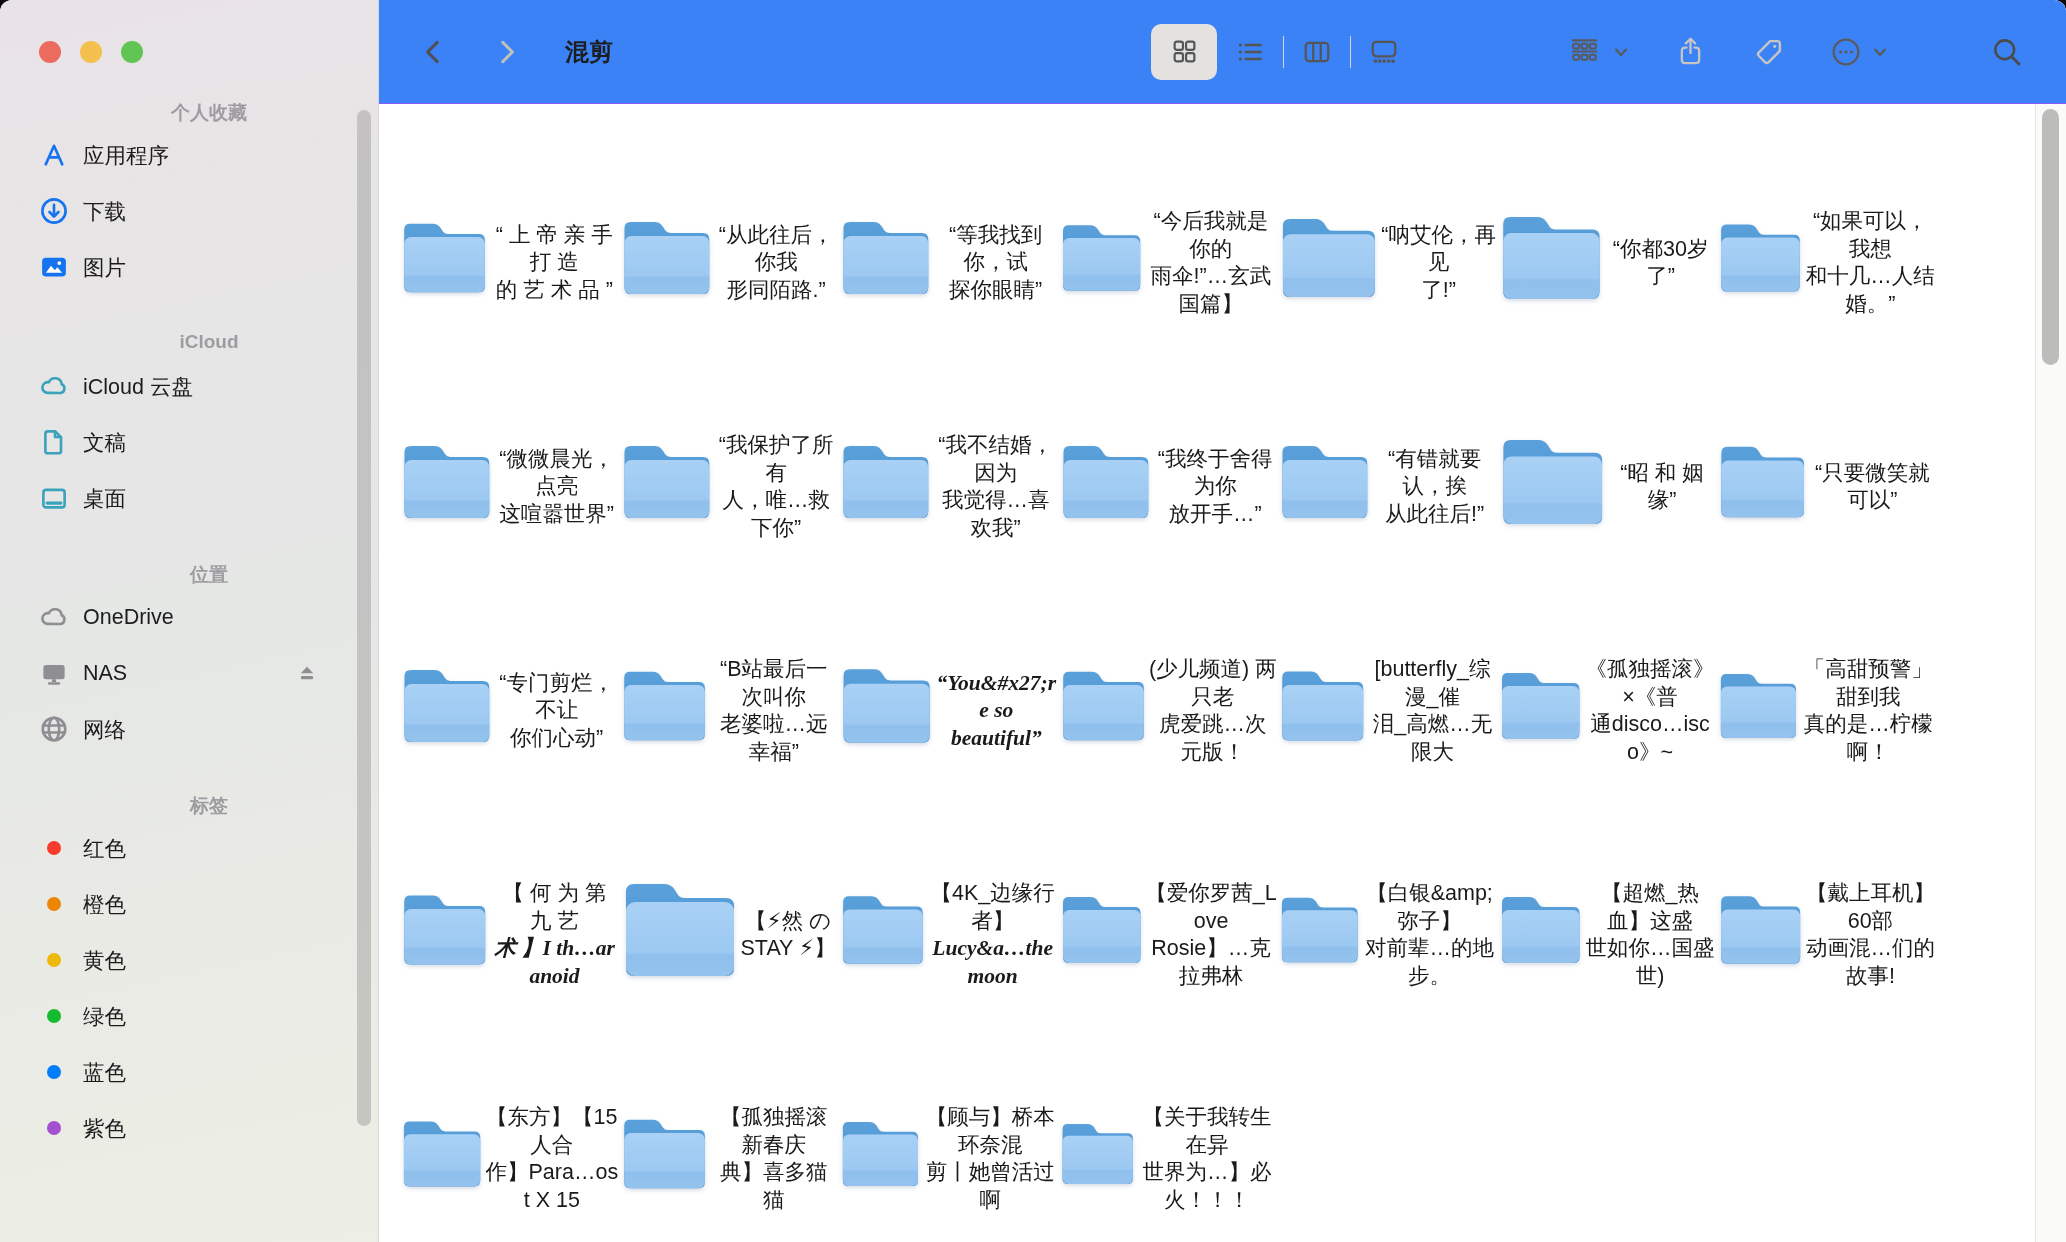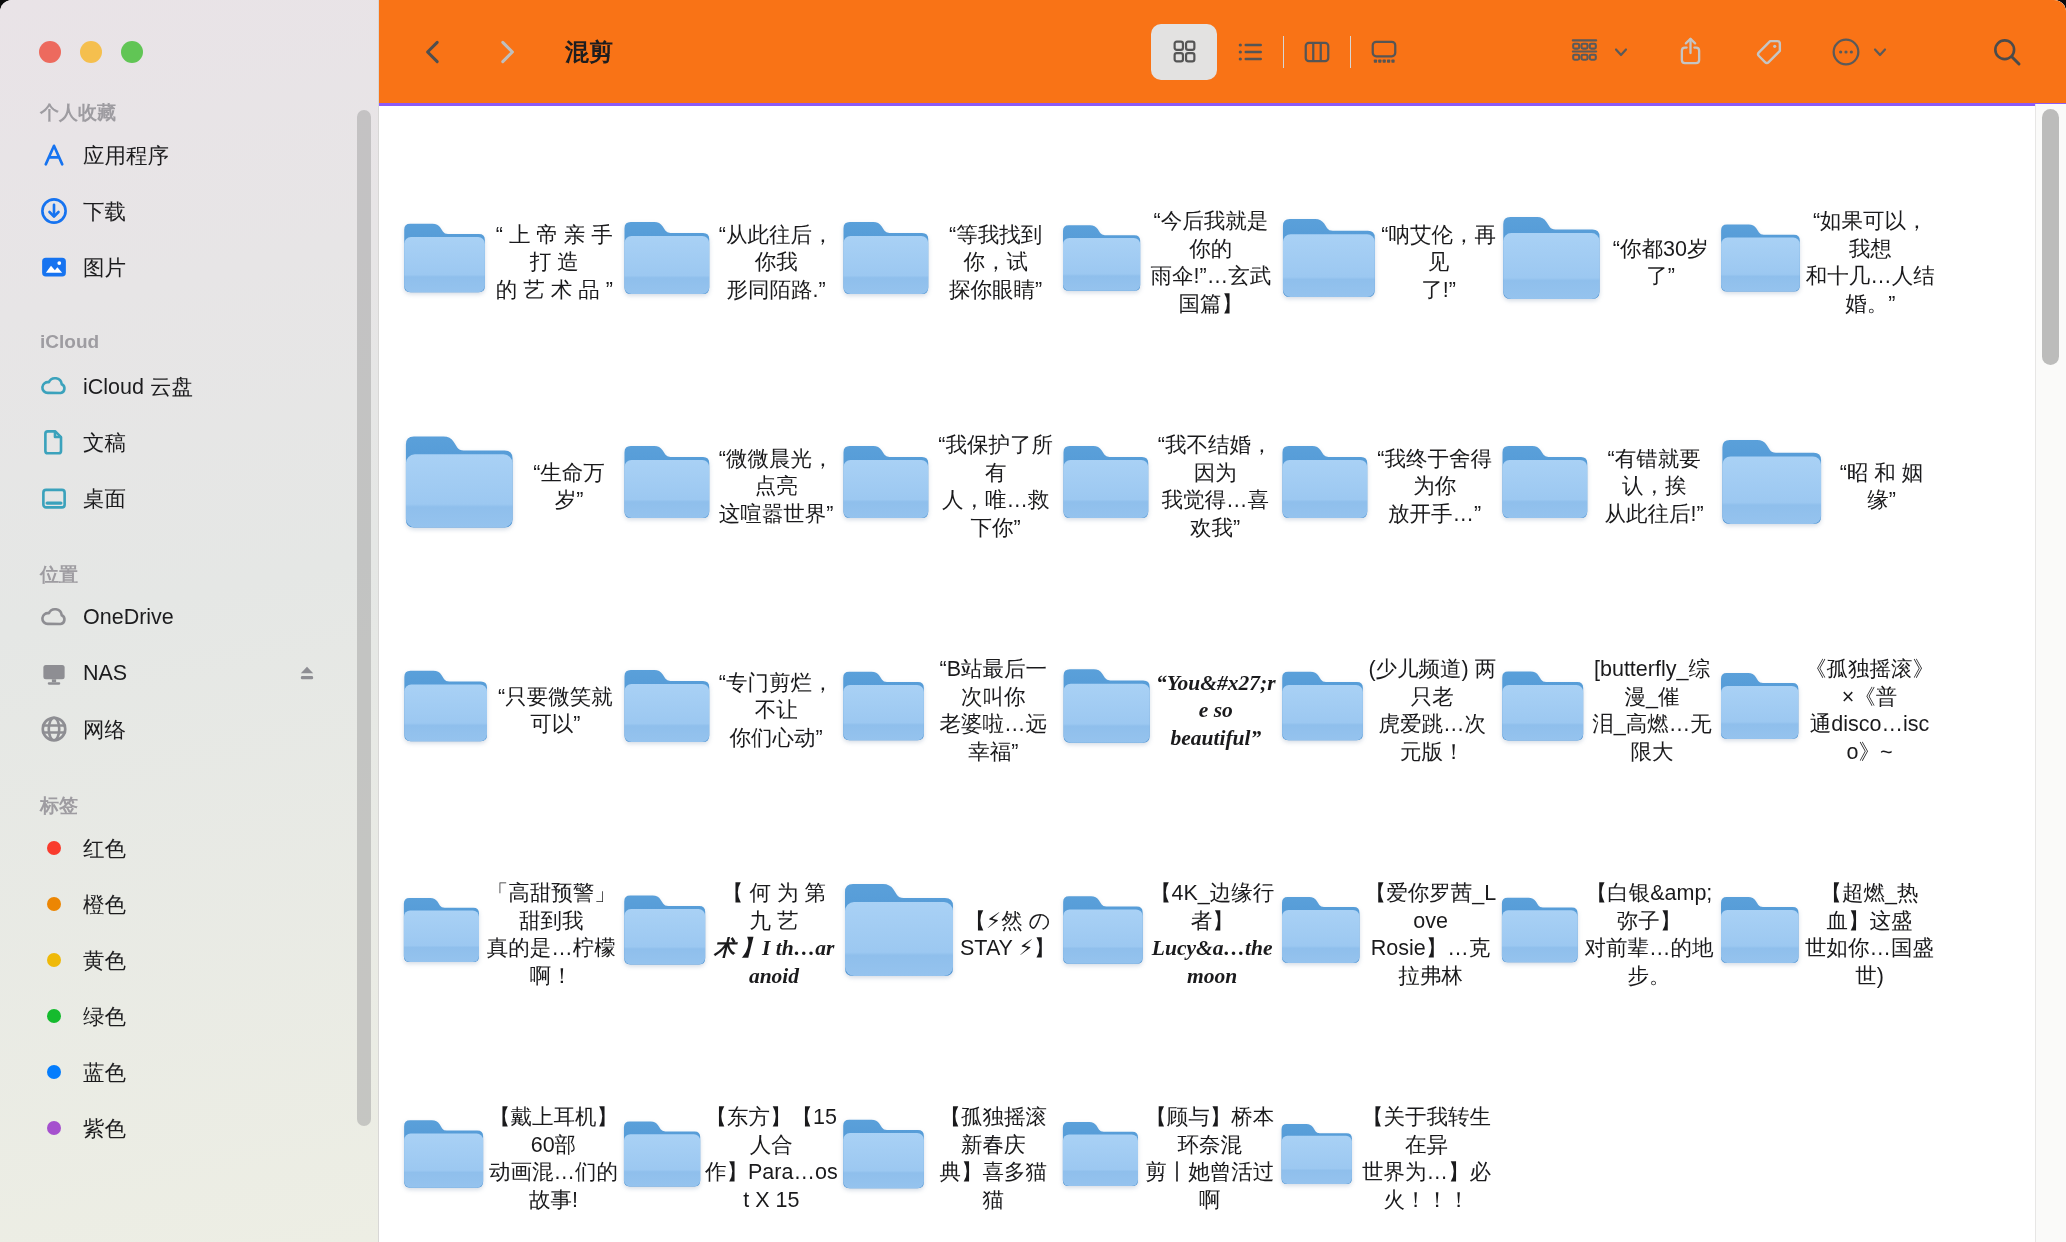--- a/index.html
+++ b/index.html
@@ -10,33 +10,33 @@
   }
   .window{width:2066px;height:1242px;border-radius:12px 12px 0 0;overflow:hidden;display:flex;background:#fff;}
 
   
   .sidebar{flex:0 0 378px;width:378px;box-sizing:border-box;position:relative;
     background:linear-gradient(168deg,#e9e3e7 0%,#e5e7e5 48%,#edeee4 100%);
     padding:100px 0 0 26px;}
   .traffic{position:absolute;top:41px;left:39px;display:flex;gap:19px;}
   .light{width:22px;height:22px;border-radius:50%;}
   .light.red{background:#ED6A5E}.light.yellow{background:#F5BF4E}.light.green{background:#61C555}
-  .side-section{margin-bottom:36px;}
+  .side-section{margin-bottom:36px;text-align:center;}
   .side-header{font-size:19px;font-weight:700;color:#9e9ca1;padding:0 0 6px 14px;height:27px;box-sizing:border-box;}
   .side-item{height:56px;display:flex;align-items:center;padding-left:13px;font-size:21.5px;color:#1c1c1e;}
   .side-item .ic{width:30px;height:30px;margin-right:14px;display:flex;align-items:center;justify-content:center;}
   .side-item .ic svg{width:30px;height:30px;display:block;}
   .tagdot{width:14px;height:14px;border-radius:50%;margin:0 8px;}
   .eject{margin-left:auto;margin-right:58px;width:26px;height:26px;color:#8e8e93;}
   .eject svg{width:26px;height:26px;}
   .side-scrollbar{position:absolute;top:110px;right:7px;width:14px;height:1016px;background:#a6a6a6;opacity:.55;border-radius:7px;}
 
   
   .main{flex:1;position:relative;background:#fff;border-left:1px solid #d8d7d6;}
-  .toolbar{position:relative;height:103px;background:#f97316;border-bottom:3px solid #8b5cf6;}
+  .toolbar{position:relative;height:103px;background:#3b82f6;border-bottom:1px solid #8b5cf6;}
   .tb{position:absolute;top:0;height:103px;display:flex;align-items:center;color:#5a5a5a;}
   .tb svg{display:block;}
   .nav-back{left:40px;color:#4f4f4f;}
   .nav-fwd{left:112px;color:#bfbfbe;}
   .tb-title{left:186px;font-size:24px;font-weight:700;color:#1d1d1f;}
   .seg{left:772px;gap:0;}
   .seg-btn{width:66px;height:56px;display:flex;align-items:center;justify-content:center;color:#555;}
   .seg-btn.selected{background:#e3e2e1;border-radius:10px;}
   .seg-sep{width:1px;height:32px;background:#d7d6d5;}
   .group-btn{left:1190px;gap:12px;}
@@ -414,29 +414,20 @@
               <div>“如果可以，我想</div>
               <div>和十几…人结婚。”</div>
             </div>
           </div>
           <div class="cell">
             <svg class="ficon" viewBox="0 0 122 104">
   <path d="M7 90 V14 Q7 6 15 6 H45 Q52 6 55.5 11.5 L59 17 Q61 20 65.5 20 H107 Q115 20 115 28 V90 Q115 98 107 98 H15 Q7 98 7 90 Z" fill="url(#folderBack)"></path>
   <rect x="7" y="24" width="108" height="74" rx="9" fill="url(#folderFront)"></rect>
 </svg>
             <div class="flabel">
-              <div>“生命万岁”</div>
-            </div>
-          </div>
-          <div class="cell">
-            <svg class="ficon" viewBox="0 0 122 104">
-  <path d="M7 90 V14 Q7 6 15 6 H45 Q52 6 55.5 11.5 L59 17 Q61 20 65.5 20 H107 Q115 20 115 28 V90 Q115 98 107 98 H15 Q7 98 7 90 Z" fill="url(#folderBack)"></path>
-  <rect x="7" y="24" width="108" height="74" rx="9" fill="url(#folderFront)"></rect>
-</svg>
-            <div class="flabel">
               <div>“微微晨光，点亮</div>
               <div>这喧嚣世界”</div>
             </div>
           </div>
           <div class="cell">
             <svg class="ficon" viewBox="0 0 122 104">
   <path d="M7 90 V14 Q7 6 15 6 H45 Q52 6 55.5 11.5 L59 17 Q61 20 65.5 20 H107 Q115 20 115 28 V90 Q115 98 107 98 H15 Q7 98 7 90 Z" fill="url(#folderBack)"></path>
   <rect x="7" y="24" width="108" height="74" rx="9" fill="url(#folderFront)"></rect>
 </svg>
             <div class="flabel">

